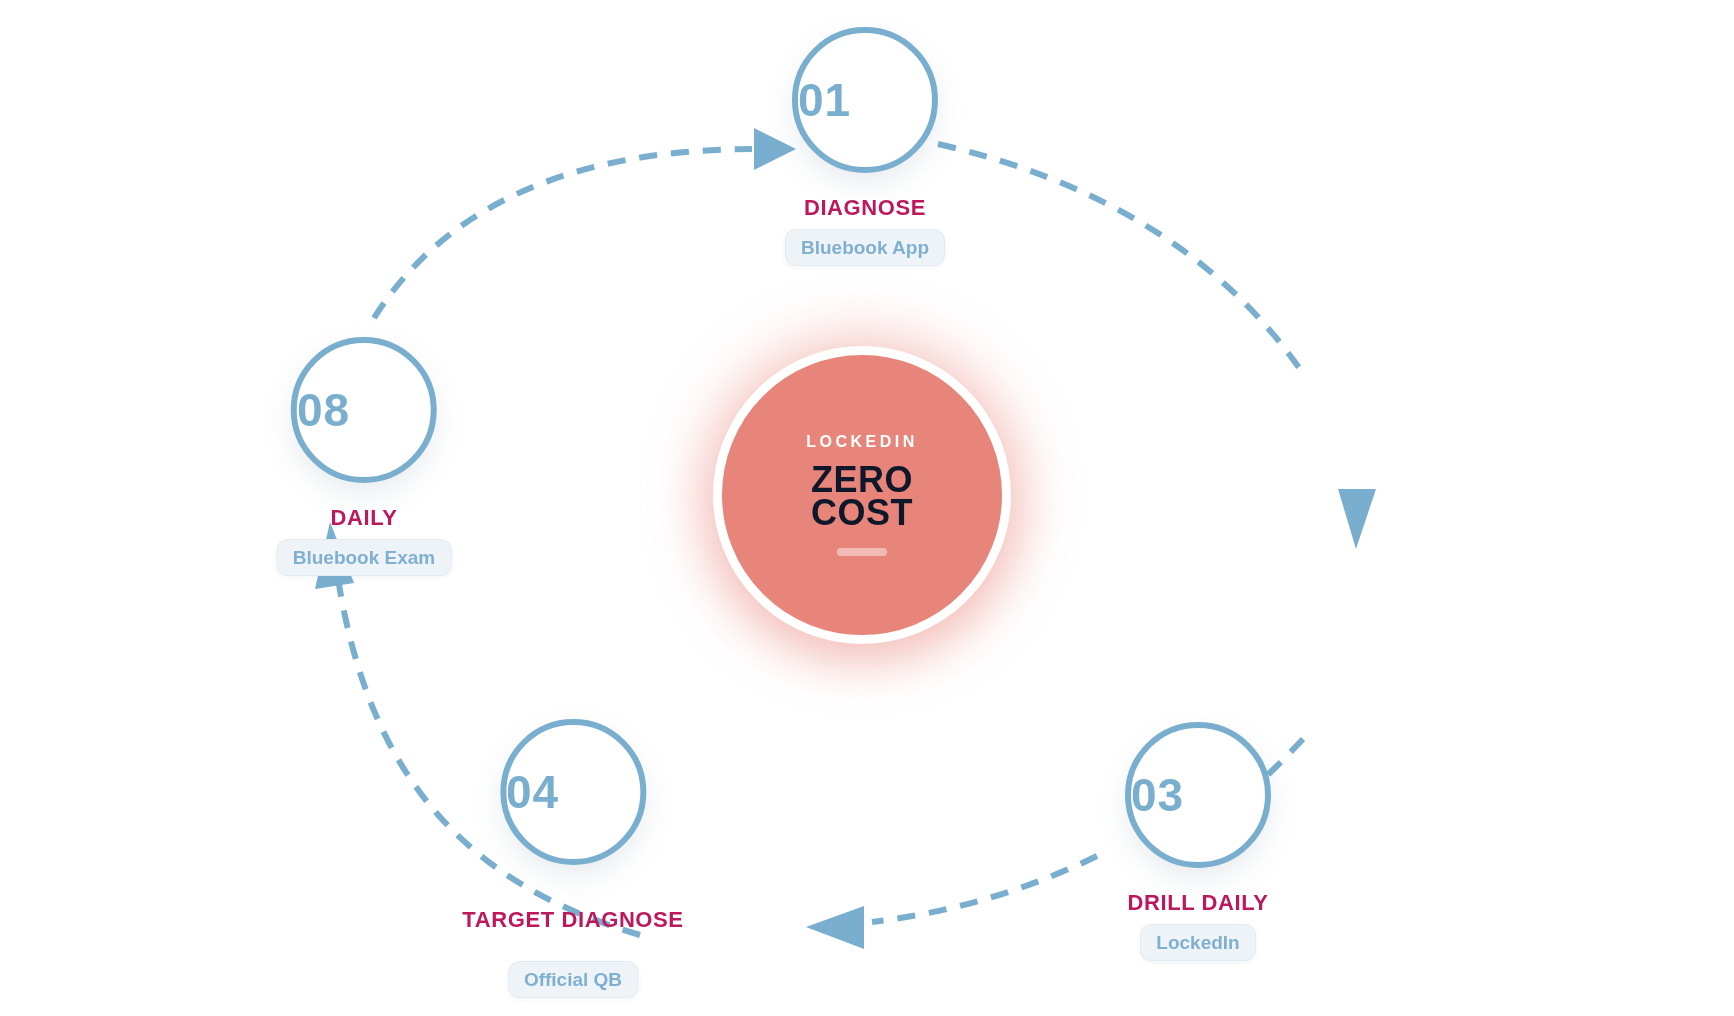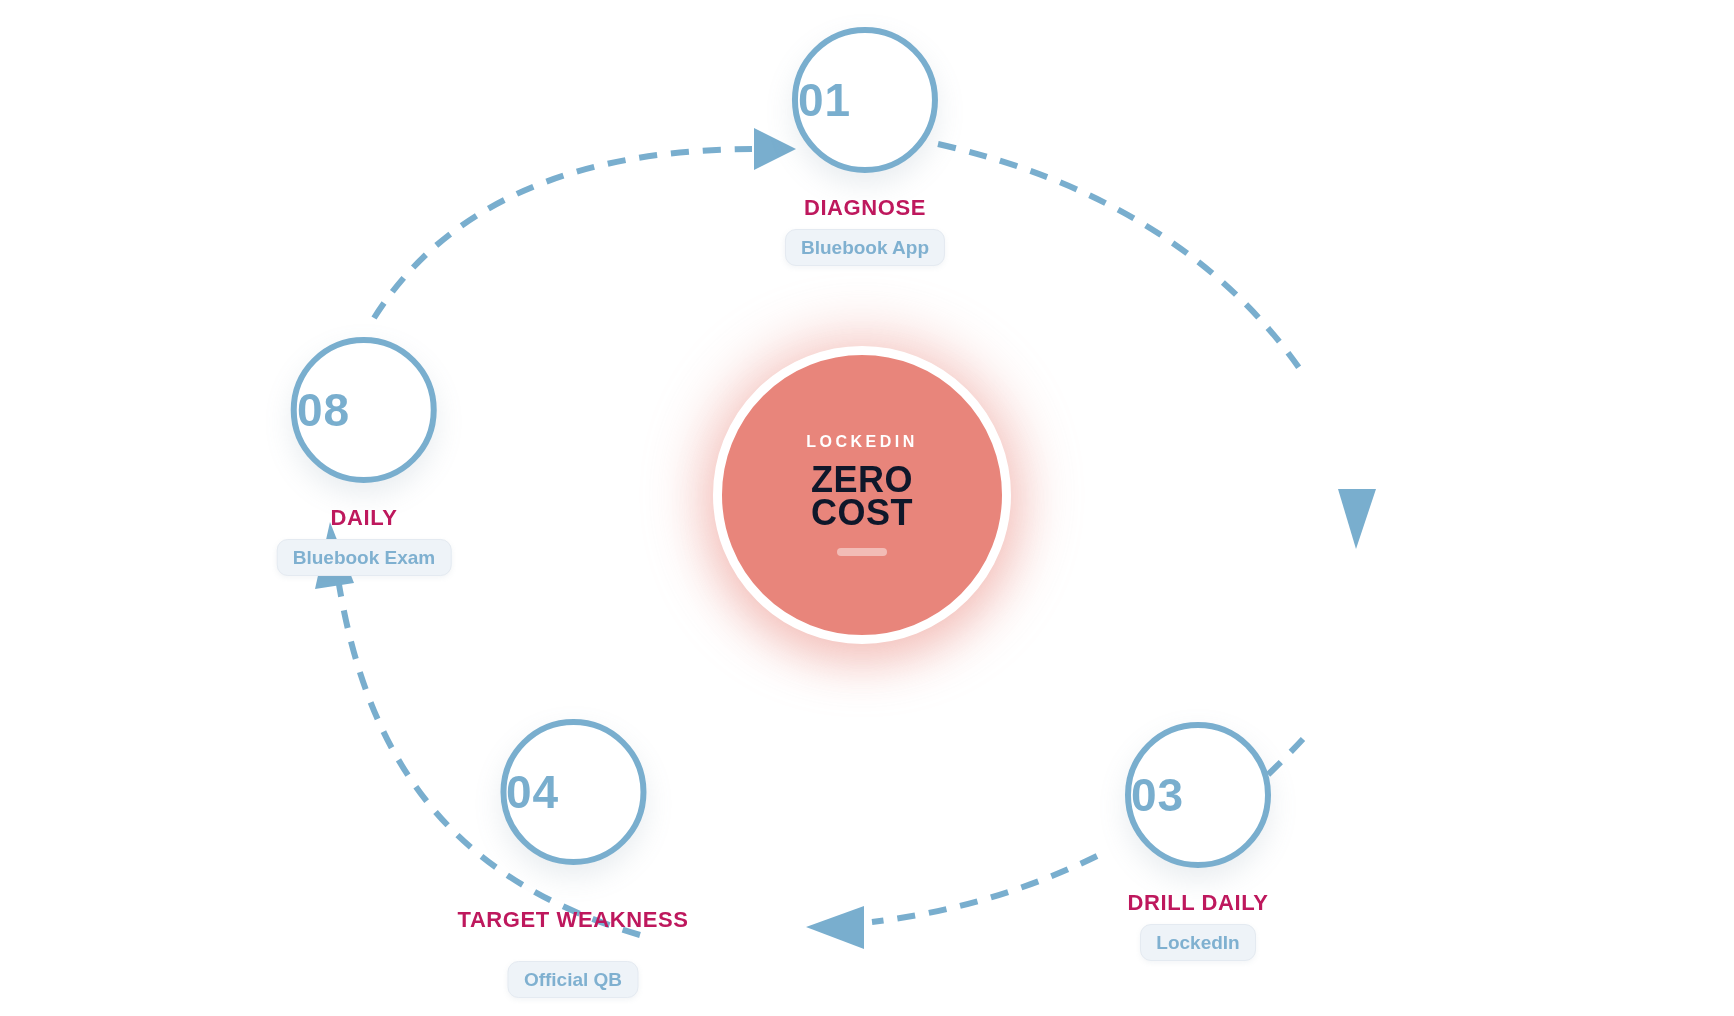--- a/index.html
+++ b/index.html
@@ -98,21 +98,21 @@
       <span class="node-number">03</span>
     </div>
     <div class="node-label">DRILL DAILY</div>
     <div class="node-badge">LockedIn</div>
   </div>
 
   <div class="node node-4">
     <div class="node-circle">
       <span class="node-number">04</span>
     </div>
-    <div class="node-label">TARGET WEAKNESS</div>
+    <div class="node-label">TARGET DIAGNOSE</div>
     <div class="node-badge">Official QB</div>
   </div>
 
   <div class="node node-5">
     <div class="node-circle">
       <span class="node-number">08</span>
     </div>
     <div class="node-label">DAILY</div>
     <div class="node-badge">Bluebook Exam</div>
   </div>

